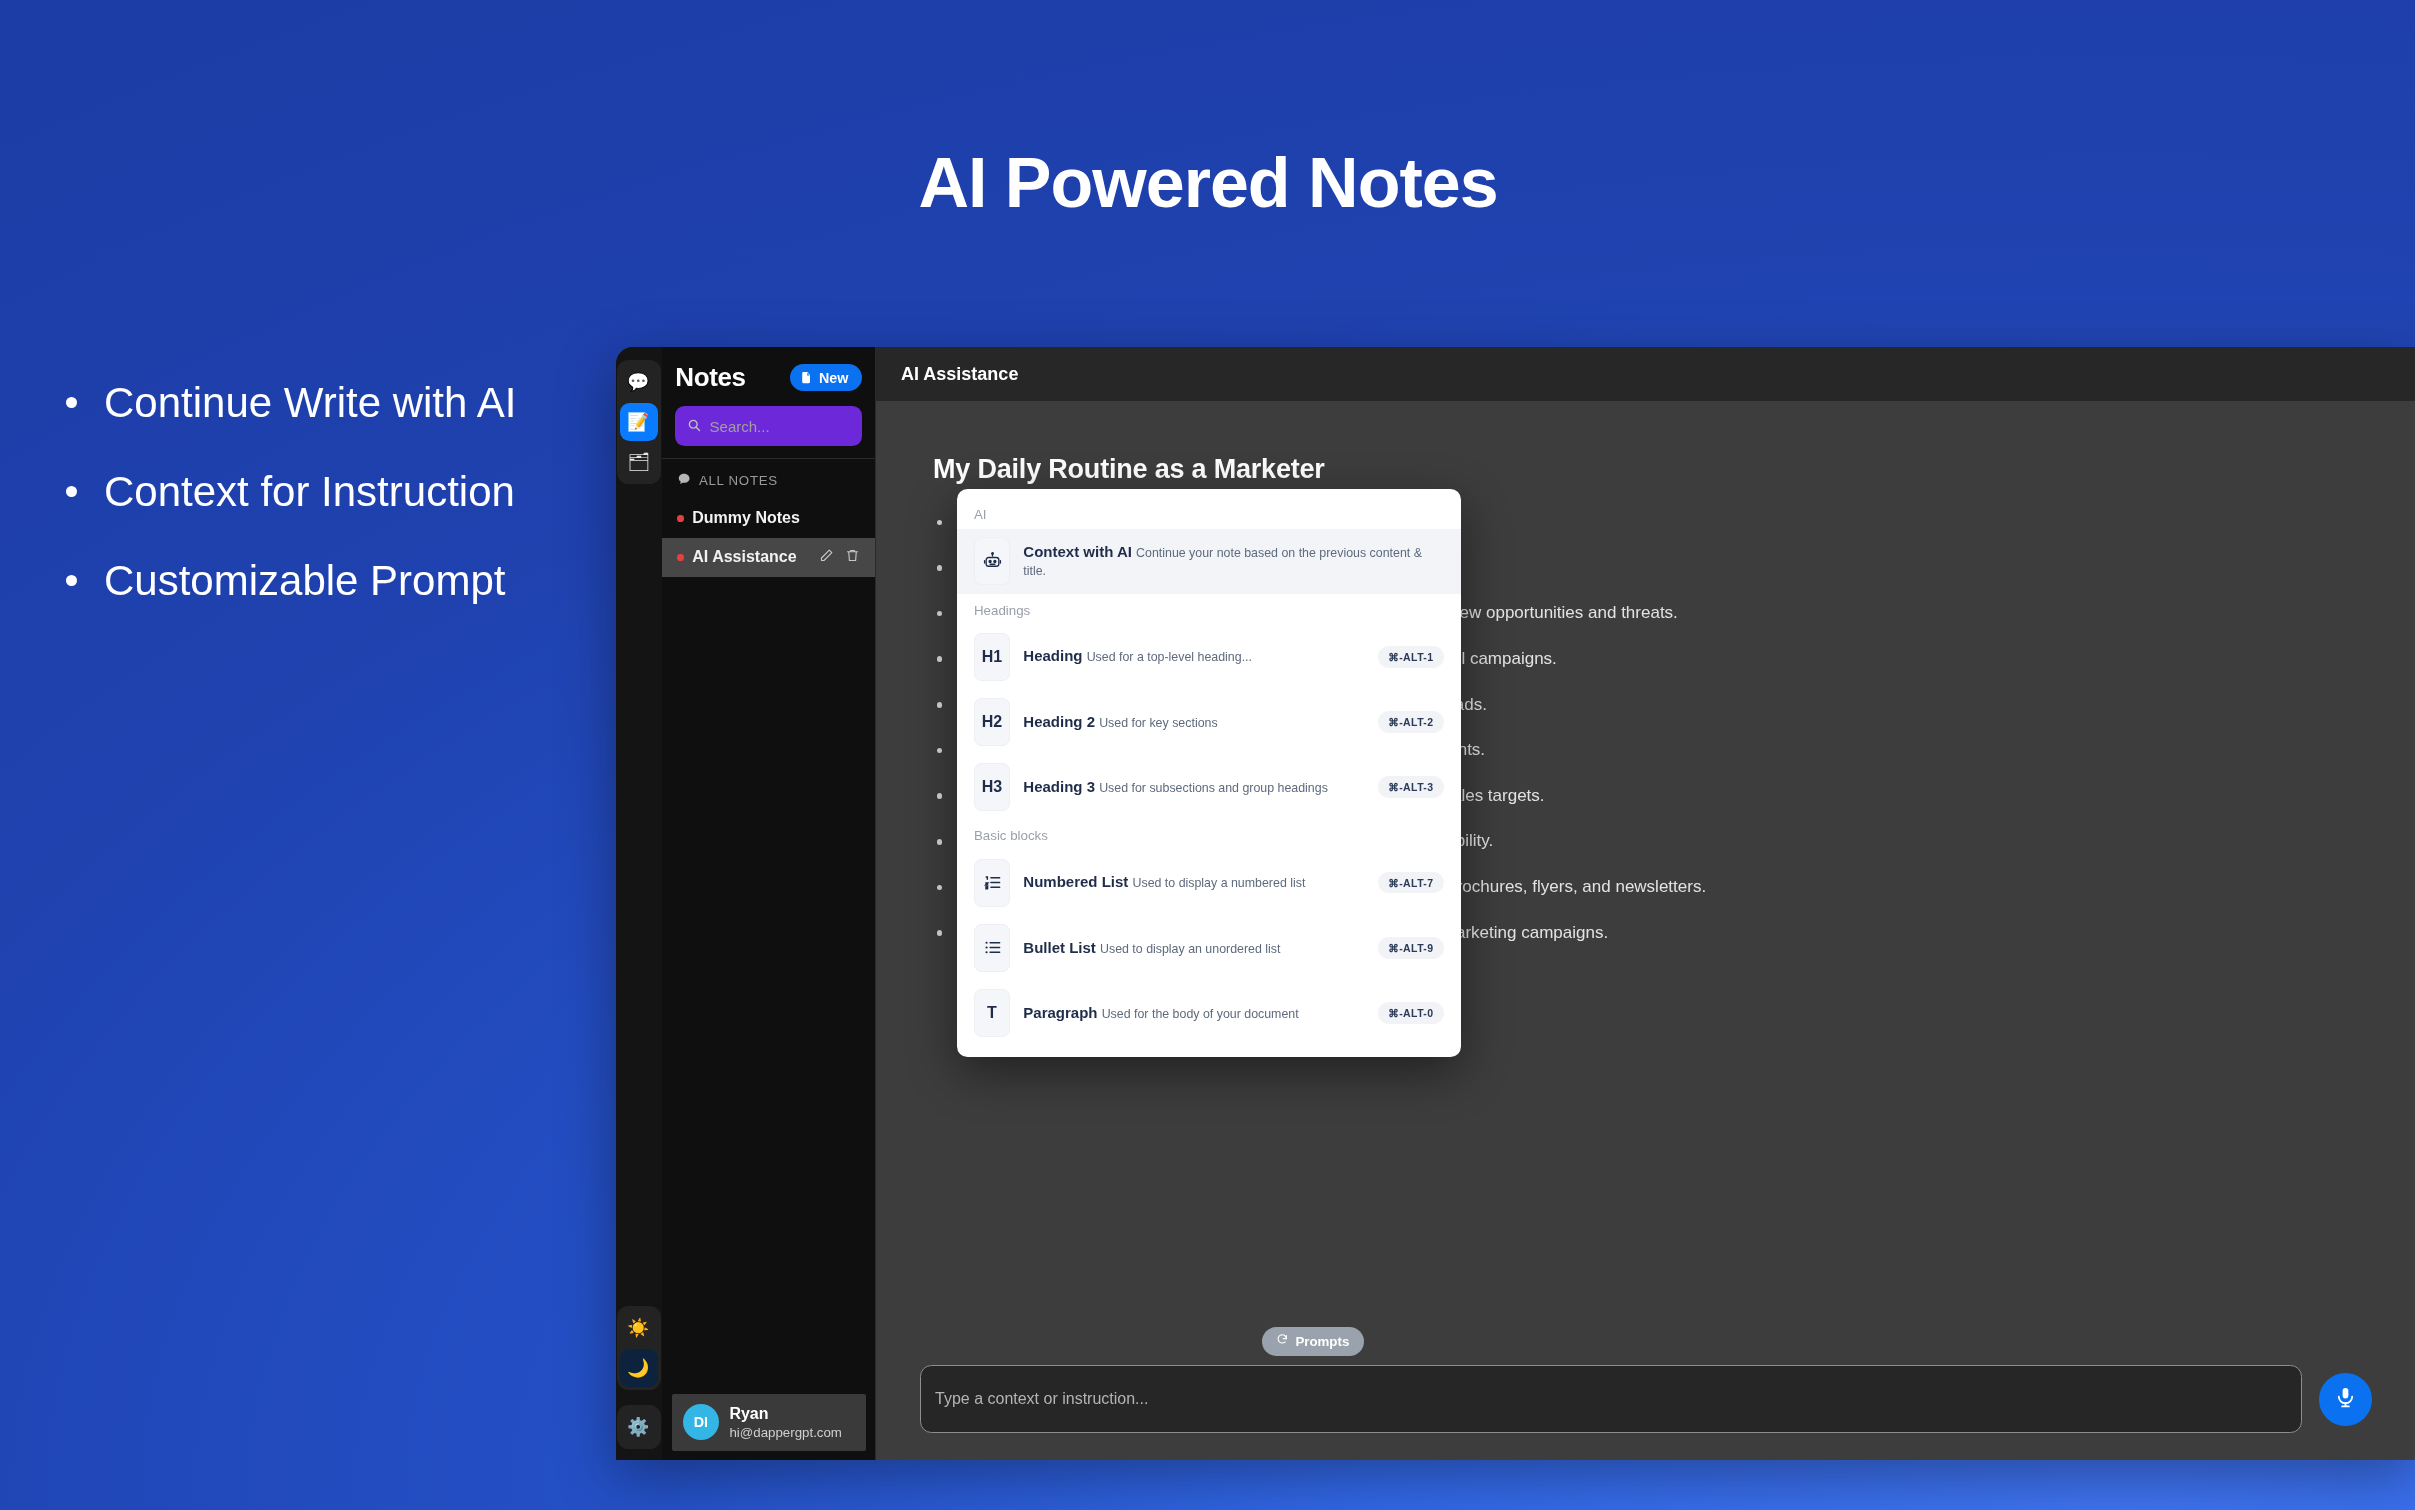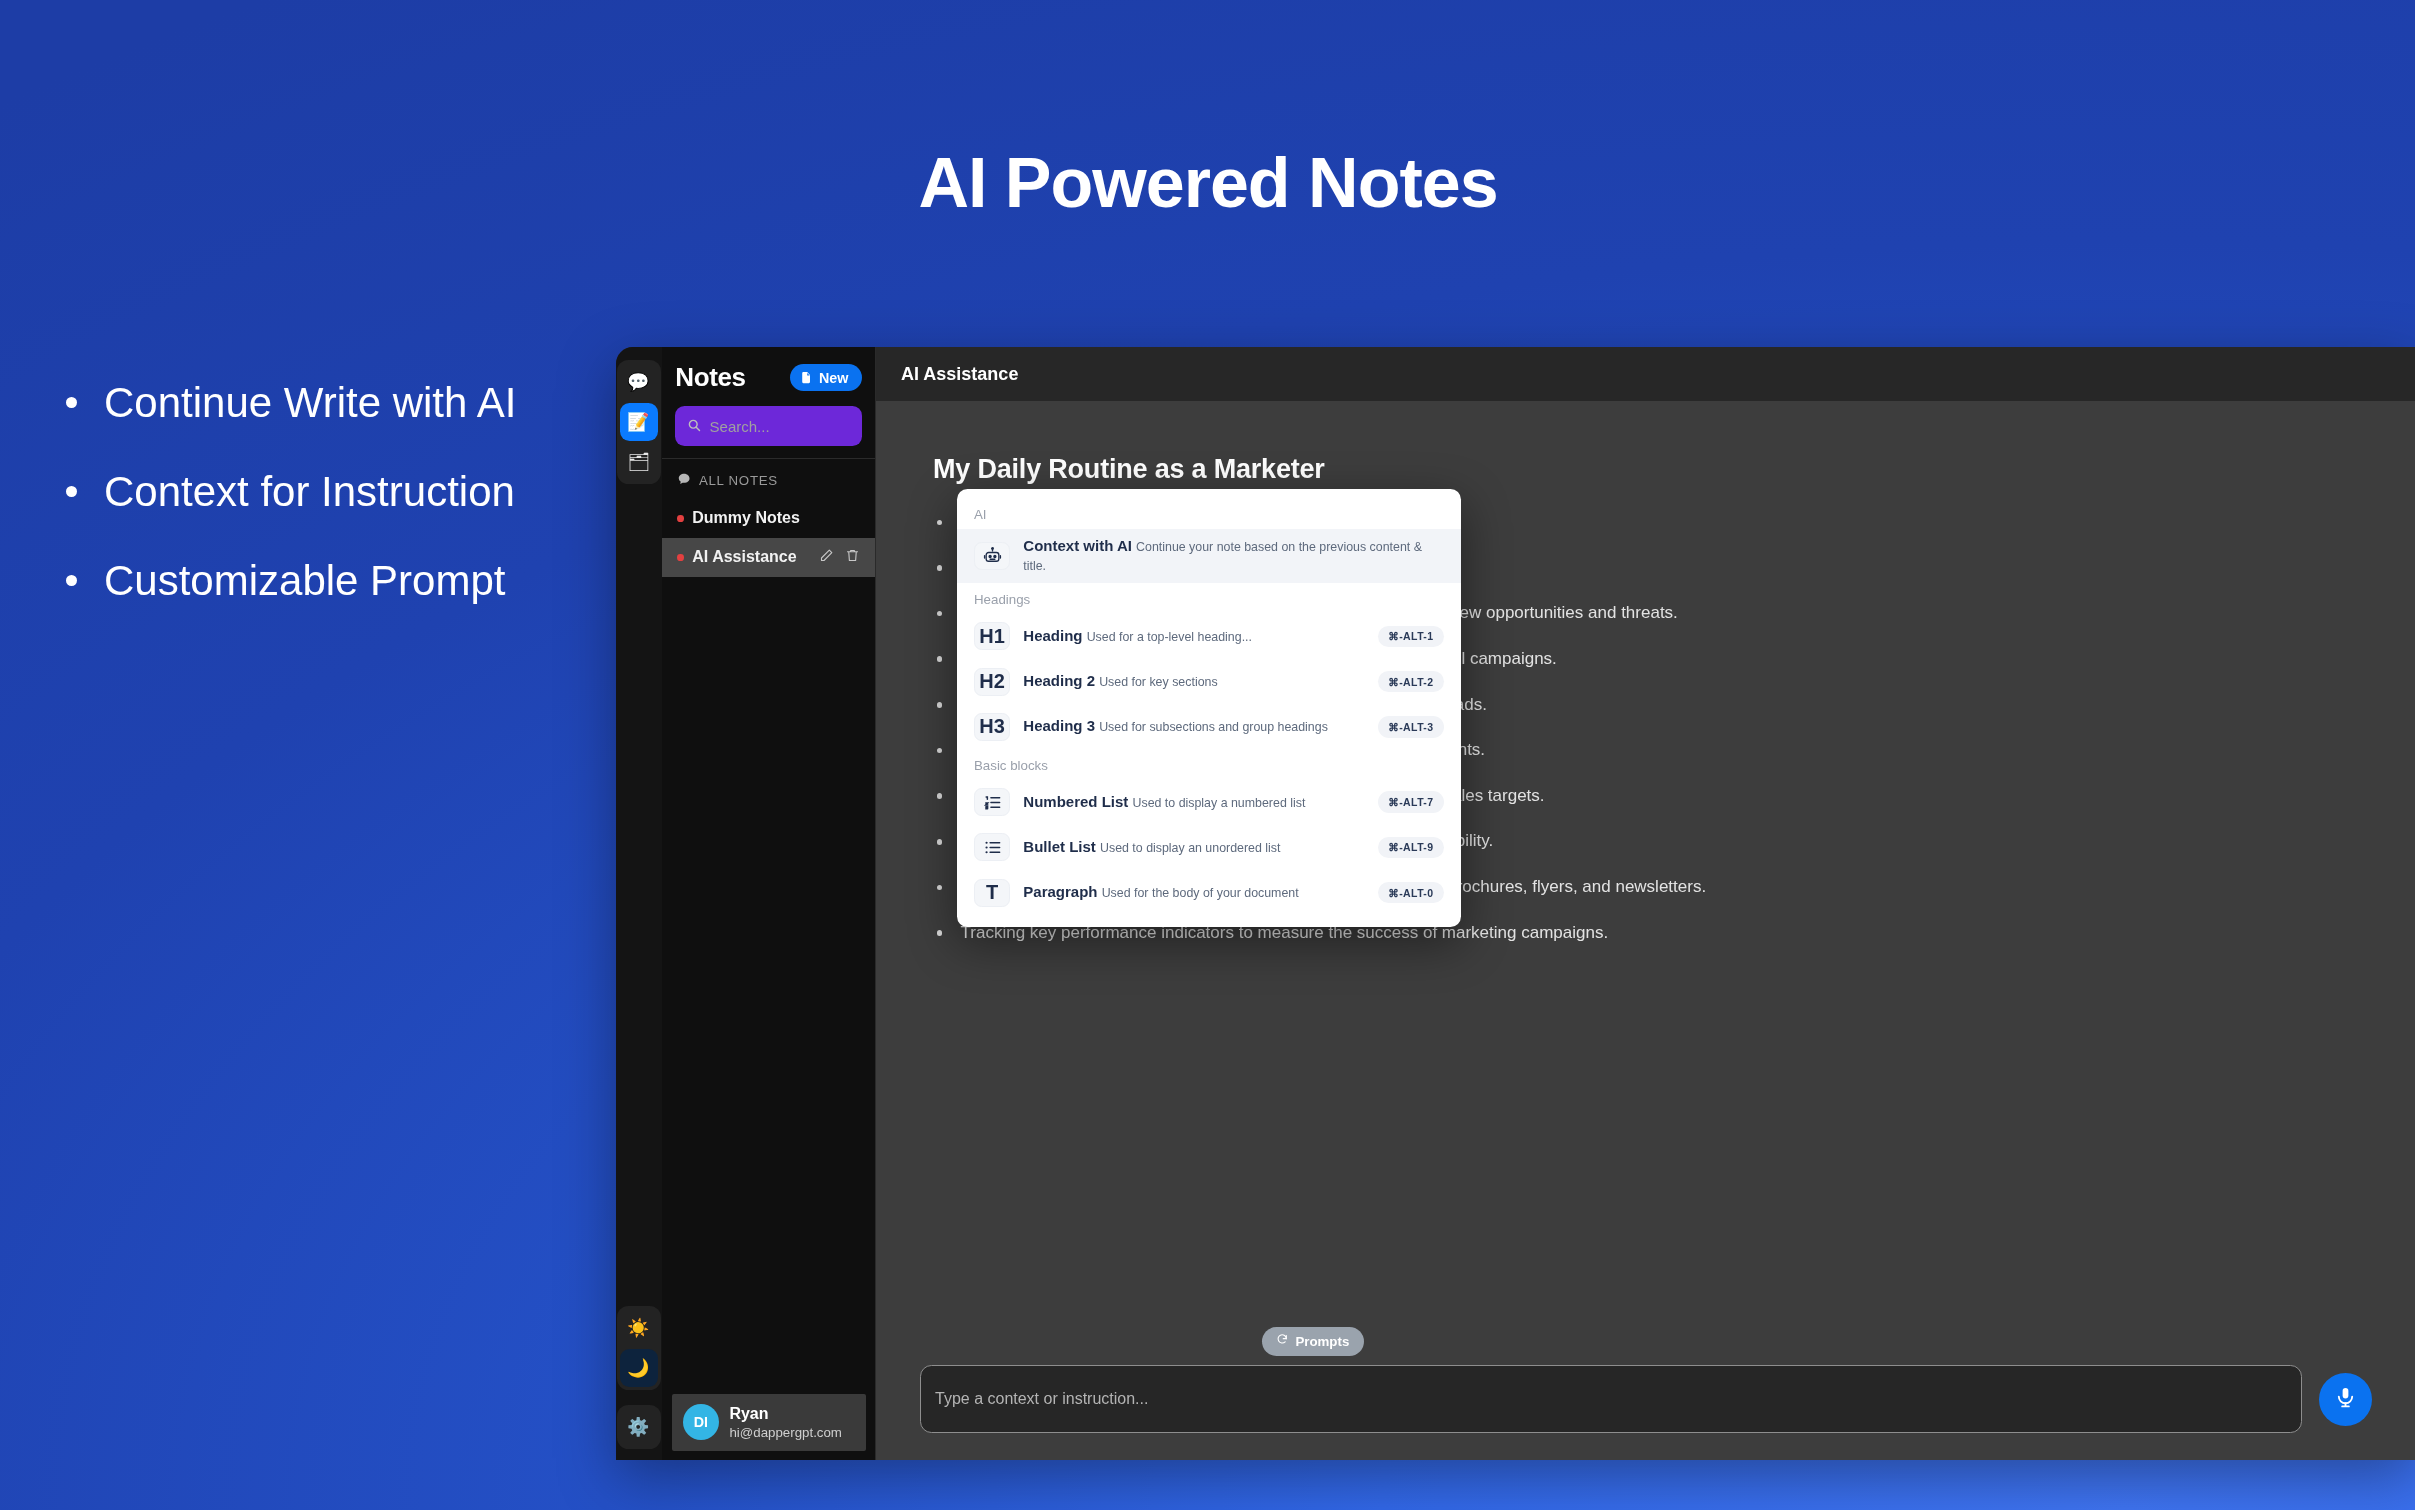--- a/index.html
+++ b/index.html
@@ -256,28 +256,28 @@
     padding: 8.6px 17px 6.7px 17px;
   }
   .menu-item {
     display: flex; align-items: center;
     gap: 13.3px;
     padding: 8.6px 17px;
     cursor: pointer;
   }
   .menu-item.highlighted { background: #f2f4f8; }
   .menu-icon {
-    width: 36px; height: 28px;
+    width: 36px; height: 48px;
     flex: 0 0 36px;
     background: #f4f6f9;
     border: 1px solid #eceff4;
     border-radius: 7.6px;
     display: flex; align-items: center; justify-content: center;
     color: #1f2d4a;
-    font-size: 20px; font-weight: bold;
+    font-size: 16px; font-weight: bold;
   }
   .menu-icon svg { width: 19px; height: 19px; }
   .menu-text { flex: 1 1 auto; min-width: 0; }
   .menu-title {
     color: #1f2d4a; font-size: 15px; font-weight: bold; line-height: 1.25;
   }
   .menu-desc {
     color: #5e6a7d; font-size: 12.4px; line-height: 1.35; margin-top: 1.9px;
   }
   .menu-shortcut {

